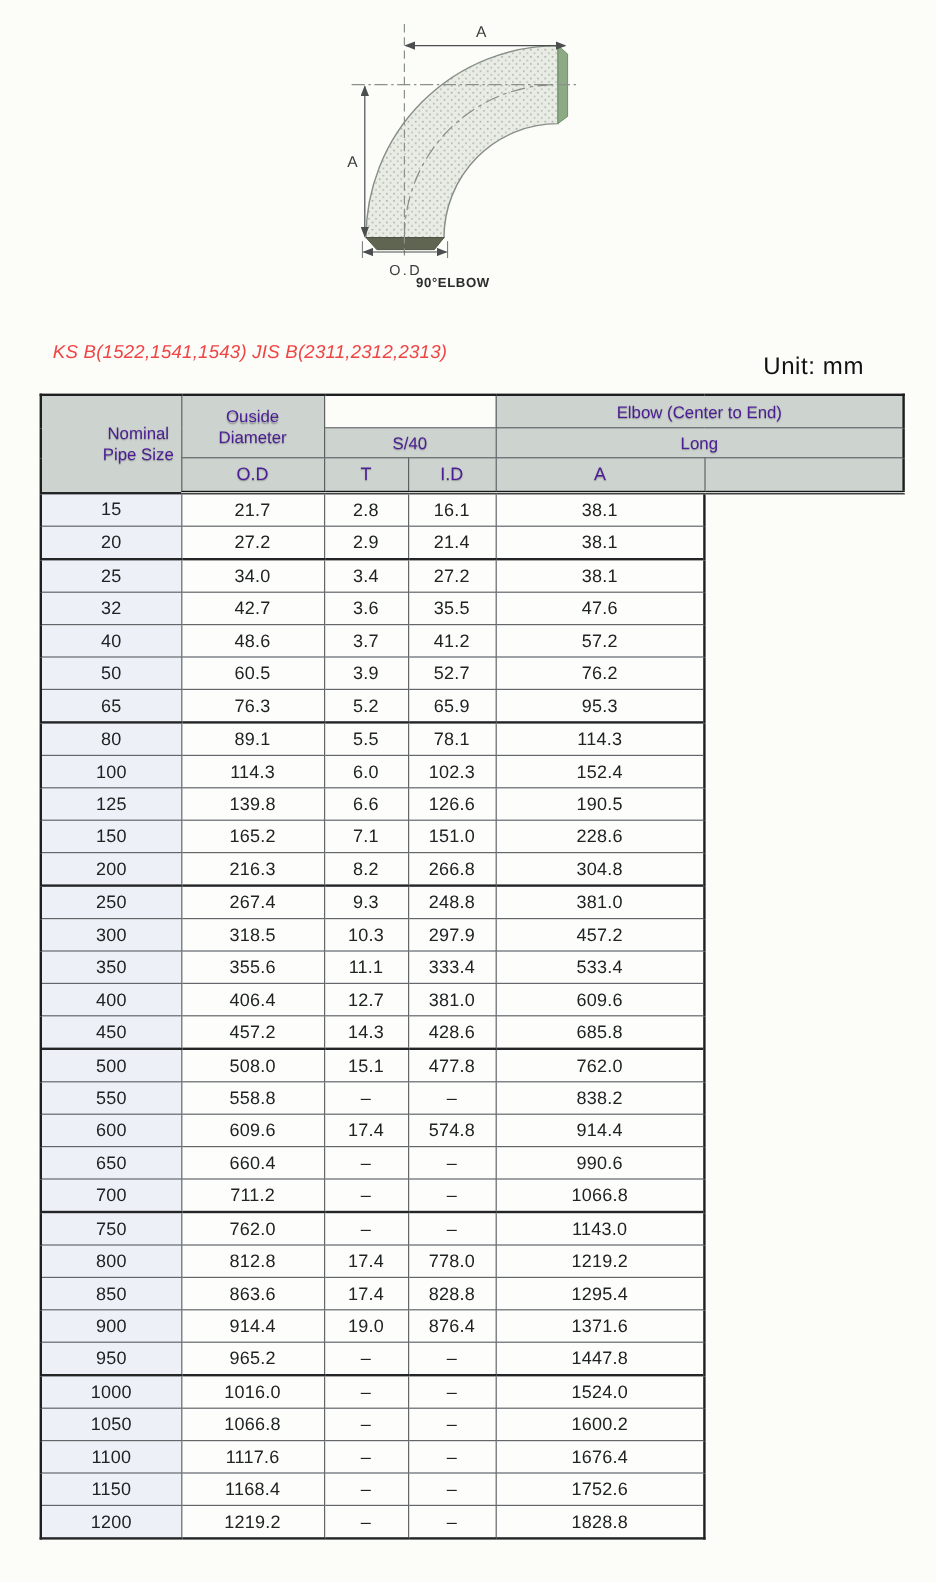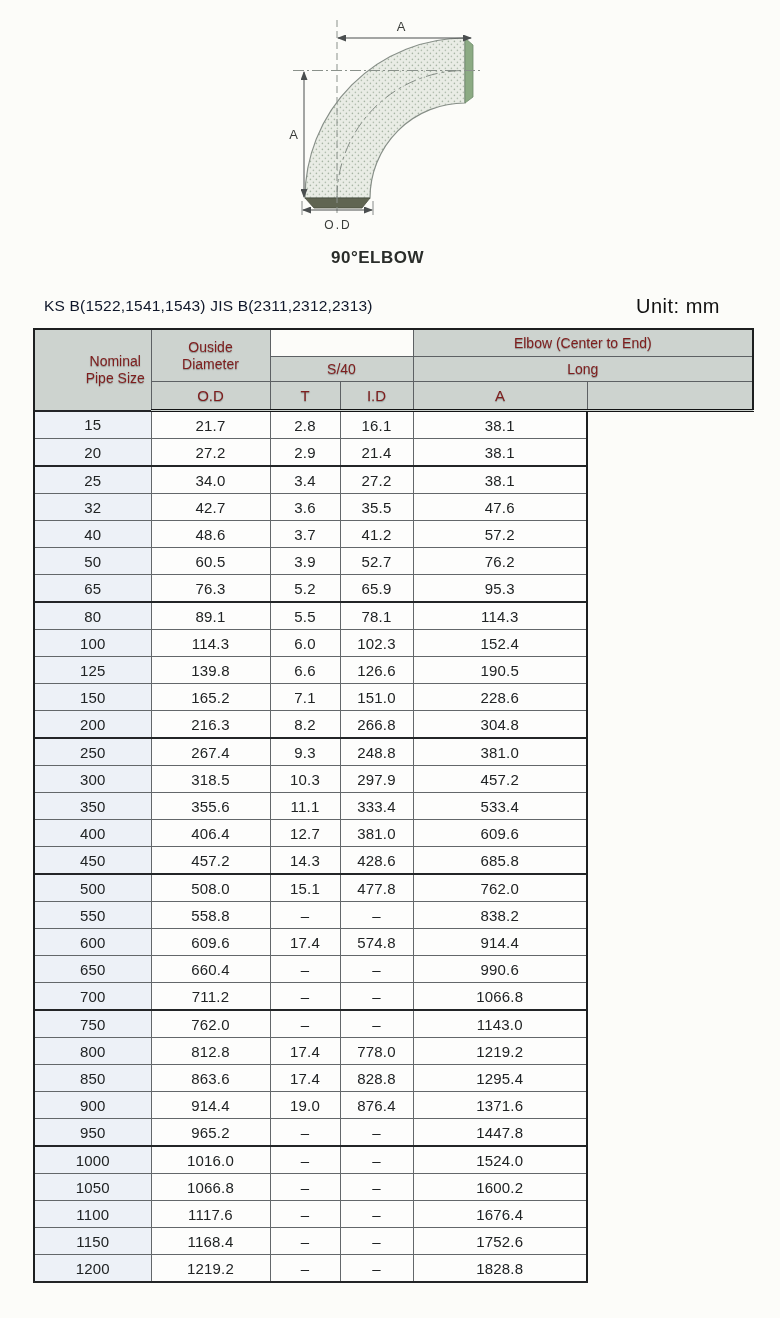--- a/index.html
+++ b/index.html
@@ -6,44 +6,44 @@
   body{
     width:780px;height:1318px;position:relative;overflow:hidden;
     background:#fcfcf9;
     font-family:"Liberation Sans", sans-serif;
     color:#1f2224;
   }
   
   .diagram{position:absolute;left:275px;top:8px;width:220px;height:244px;}
   .diagram svg{width:100%;height:100%;}
   .diagram-caption{
-    position:absolute;left:300px;top:248px;width:155px;
-    text-align:center;font-size:17px;font-weight:bold;color:#2a2d2a;
+    position:absolute;left:300px;top:230px;width:155px;
+    text-align:center;font-size:11px;font-weight:bold;color:#2a2d2a;
     letter-spacing:0.5px;
   }
   
   .standards{
-    position:absolute;left:44px;top:297px;
-    font-size:15.5px;color:#0f172a;letter-spacing:0.2px;
+    position:absolute;left:44px;top:285px;
+    font-size:15.5px;color:#ef4444;letter-spacing:0.2px;font-style:italic;
   }
   .unit{
     position:absolute;left:636px;top:295px;
     font-size:20px;color:#111;letter-spacing:0.5px;
   }
   
   table.spec{
     position:absolute;left:33px;top:328px;
     border-collapse:collapse;table-layout:fixed;width:719px;
     font-size:15px;
   }
   col.c1{width:117px}col.c2{width:119px}col.c3{width:70px}
   col.c4{width:73px}col.c5{width:174px}col.c6{width:166px}
   th,td{padding:0;margin:0;}
   thead th{
-    background:#cdd3cf;color:#7f1d1d;font-weight:normal;
+    background:#cdd3cf;color:#4c1d95;font-weight:normal;
     border:1px solid #5d6164;font-size:14px;line-height:1.18;
     text-shadow:0 1px 1px rgba(105,115,110,0.65);
     border-bottom:1px solid #5d6164;
   }
   thead tr:first-child th{border-top:2px solid #1d1f20;}
   thead th.nominal{border-left:2px solid #1d1f20;height:auto;padding-left:45px;}
   thead th.elbow,thead th.long,thead th.blank{border-right:2px solid #1d1f20;}
   thead th.gap{background:transparent;border:none;}
   thead tr.r1 th{height:26px;}
   thead tr.r2 th{height:24px;}

